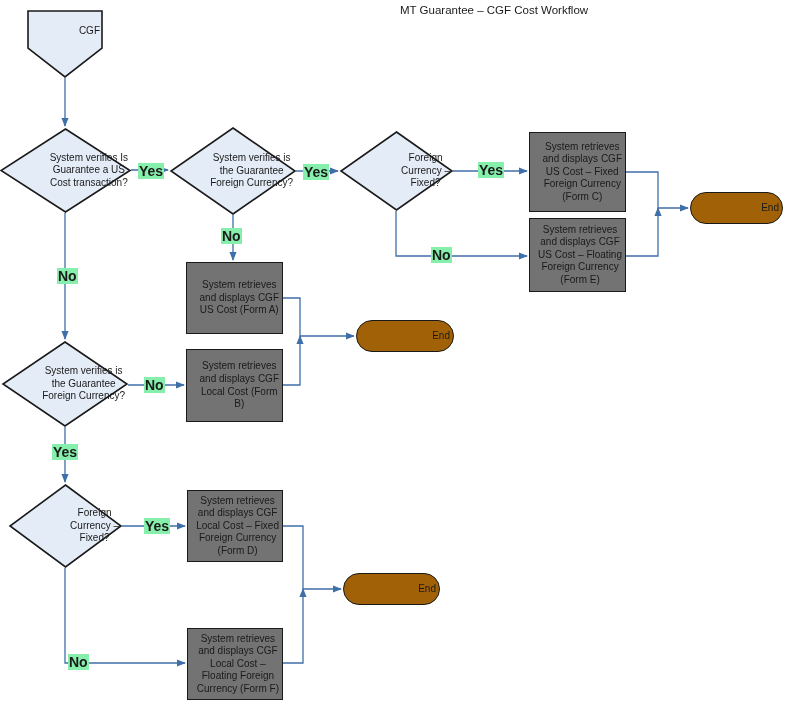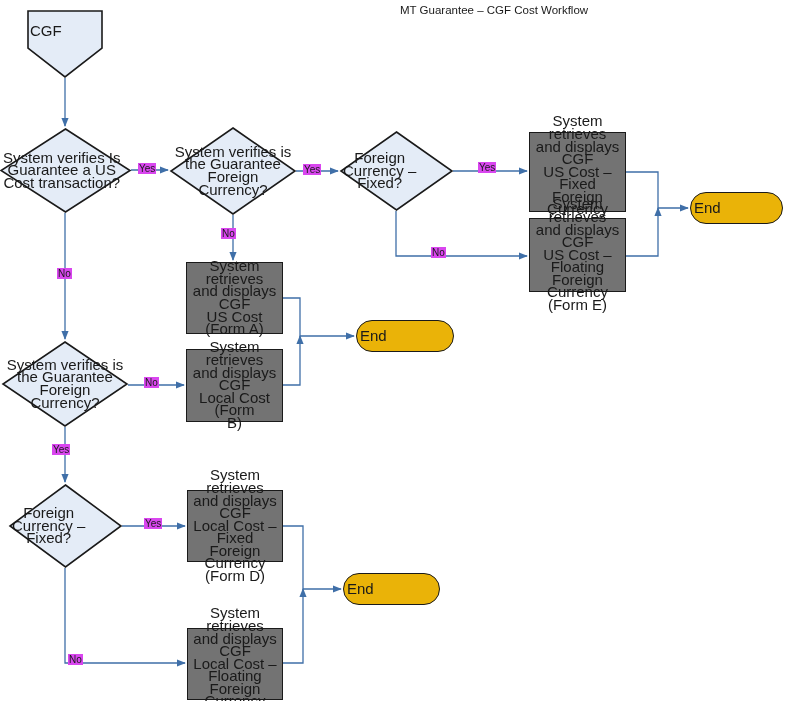--- a/index.html
+++ b/index.html
@@ -23,40 +23,40 @@
     left: 0;
     top: 0;
     width: 785px;
     height: 701px;
   }
   .node {
     position: absolute;
     box-sizing: border-box;
     display: flex;
     align-items: center;
-    justify-content: flex-start;
+    justify-content: flex-end;
     text-align: center;
     color: #1a1a1a;
-    font-size: 15px;
+    font-size: 10px;
     line-height: 12.6px;
     z-index: 2;
   }
   .node .lbl {
     display: block;
     white-space: pre-line;
     padding: 0 3px;
   }
   
   .proc {
     background: #737373;
     border: 1.5px solid #1a1a1a;
   }
   
   .term {
-    background: #eab308;
+    background: #a16207;
     border: 1.8px solid #1a1a1a;
     border-radius: 999px;
   }
   
   .shape-svg {
     position: absolute;
     left: 0;
     top: 0;
     width: 100%;
     height: 100%;
@@ -78,26 +78,27 @@
     left: 400px;
     top: 4px;
     width: 385px;
     text-align: left;
     font-size: 11.5px;
     color: #1a1a1a;
     z-index: 3;
   }
   .edge-label {
     position: absolute;
-    font-size: 10px;
+    font-size: 14px;
     color: #1a1a1a;
-    background: #d946ef;
+    background: #86efac;
     padding: 0 1px;
     z-index: 3;
     white-space: nowrap;
+    font-weight: bold;
   }
 </style>
 </head>
 <body>
 
 <div id="canvas">
 
   <div id="chart-title">MT Guarantee – CGF Cost Workflow</div>
 
   <svg id="edges" viewBox="0 0 785 701" xmlns="http://www.w3.org/2000/svg">

